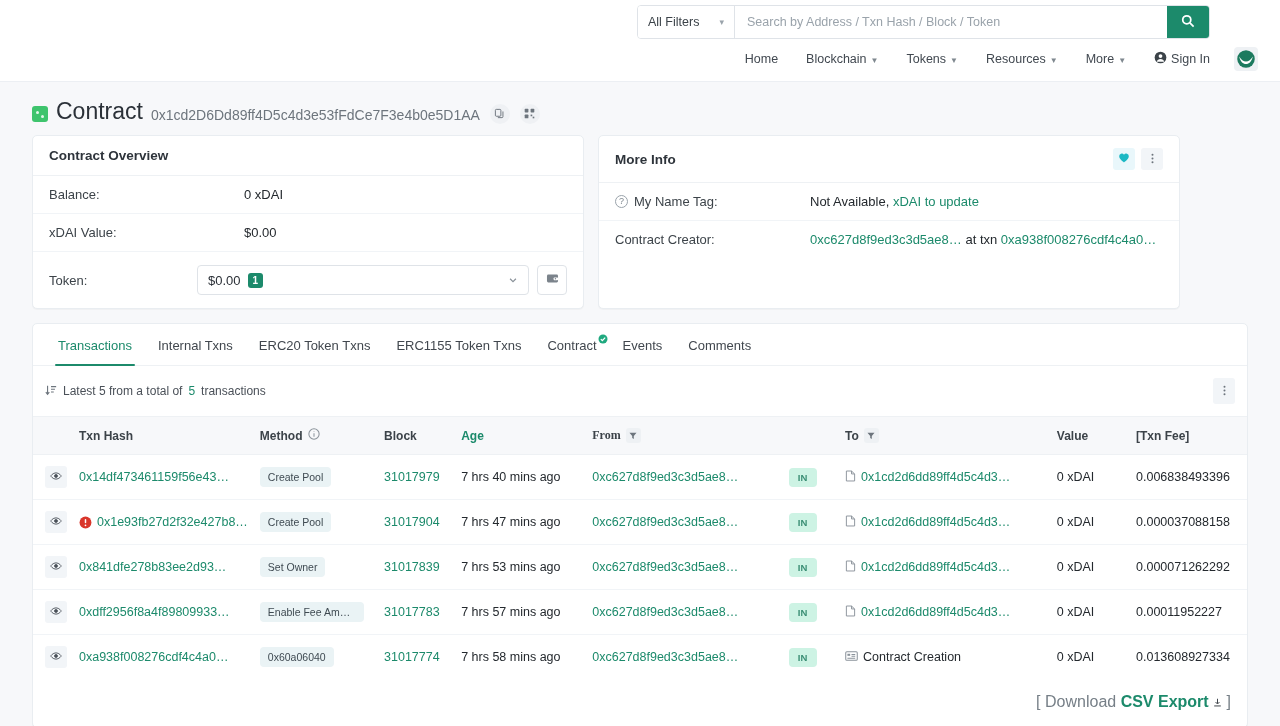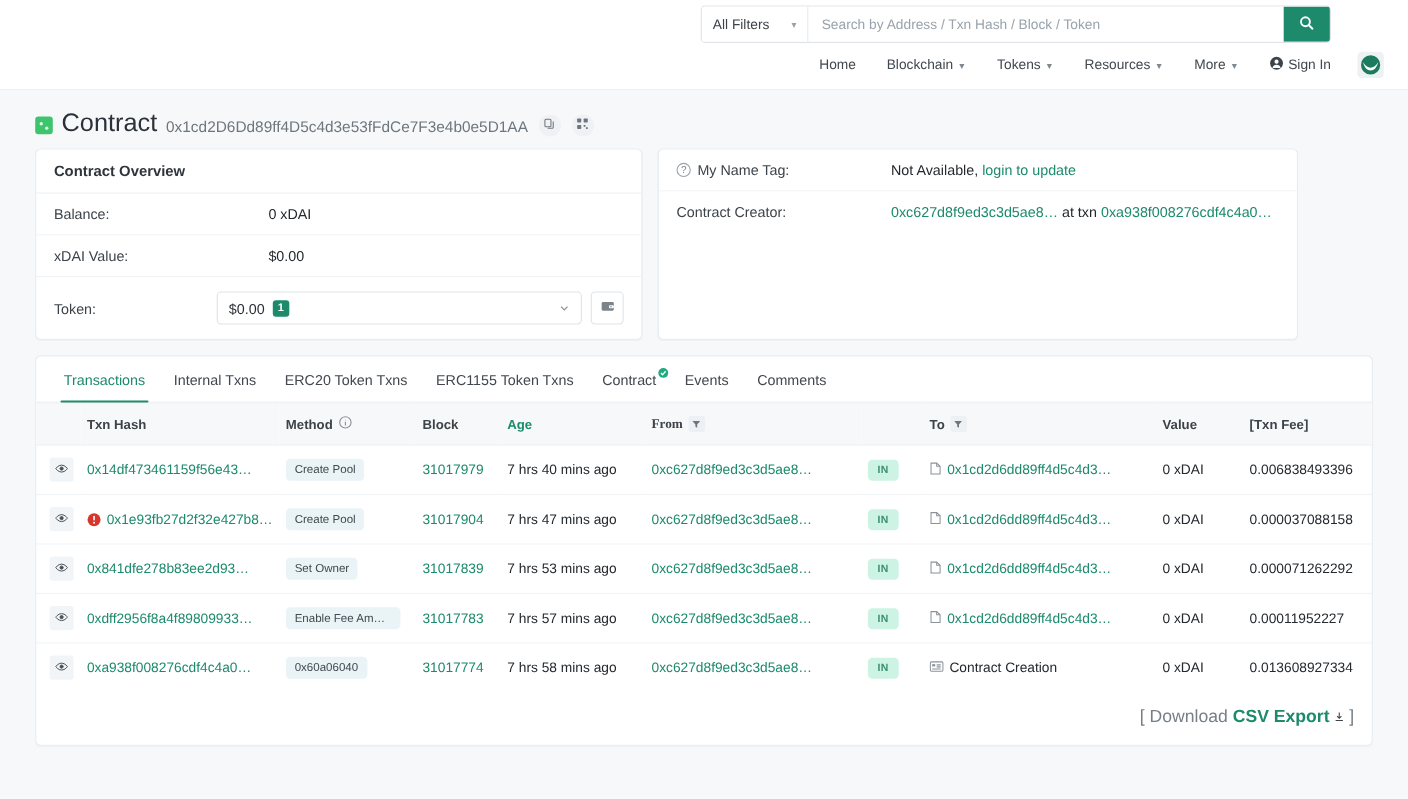--- a/index.html
+++ b/index.html
@@ -365,28 +365,49 @@
               <rect x="9.4" y="6.8" width="5.4" height="3.2" rx="0.8" fill="#ffffff"></rect>
               <circle cx="11.6" cy="8.4" r="0.9" fill="#7b838b"></circle>
             </svg>
           </span>
         </span>
       </span>
     </div>
   </div>
 
   <div class="card card-right">
+    <div class="card-head">
+      <span>More Info</span>
+      <span class="card-head-actions">
+        <span class="hbtn" style="background:#e9f7fb;">
+          <span>
+            <svg width="12" height="12" viewBox="0 0 16 16" fill="#1bb8c4">
+              <path d="M8 14S1.6 9.9 1.6 5.8A3.5 3.5 0 018 3.6 3.5 3.5 0 0114.4 5.8C14.4 9.9 8 14 8 14z"></path>
+            </svg>
+          </span>
+        </span>
+        <span class="hbtn">
+          <span>
+            <svg width="11" height="11" viewBox="0 0 12 12" fill="#6d757d">
+              <circle cx="6" cy="2" r="1.1"></circle>
+                <circle cx="6" cy="6" r="1.1"></circle>
+                <circle cx="6" cy="10" r="1.1"></circle>
+            </svg>
+          </span>
+        </span>
+      </span>
+    </div>
     <div class="kv">
       <span class="k">
         <span class="qmark">?</span>
         <span>My Name Tag:</span>
       </span>
       <span class="v">
         <span>Not Available,</span>
-        <a class="lnk" href="#">login to update</a>
+        <a class="lnk" href="#">xDAI to update</a>
       </span>
     </div>
     <div class="kv">
       <span class="k">Contract Creator:</span>
       <span class="v">
         <a class="lnk" href="#">0xc627d8f9ed3c3d5ae8…</a>
         <span>at txn</span>
         <a class="lnk" href="#">0xa938f008276cdf4c4a0…</a>
       </span>
     </div>
@@ -418,20 +439,42 @@
       </span>
     </div>
     <div class="tab">
       <span>Events</span>
     </div>
     <div class="tab">
       <span>Comments</span>
     </div>
   </div>
 
+  <div class="subbar">
+    <div class="subbar-left">
+      <span>
+        <svg width="12" height="12" viewBox="0 0 14 14" fill="none" stroke="#6d757d" stroke-width="1.3">
+          <path d="M3 2v10M1 9.5L3 12l2-2.5"></path>
+            <path d="M7 3h6M7 6.2h4.6M7 9.4h3.2"></path>
+        </svg>
+      </span>
+      <span>Latest 5 from a total of</span>
+      <span class="hi">5</span>
+      <span>transactions</span>
+    </div>
+    <div class="dots-btn">
+      <span>
+        <svg width="11" height="11" viewBox="0 0 12 12" fill="#6d757d">
+          <circle cx="6" cy="2" r="1.1"></circle>
+            <circle cx="6" cy="6" r="1.1"></circle>
+            <circle cx="6" cy="10" r="1.1"></circle>
+        </svg>
+      </span>
+    </div>
+  </div>
 
   <table class="txns">
     <thead>
       <tr>
         <th style="width:36px;padding-left:12px;"></th>
         <th style="width:180px;">
           <div class="th-in">
               <span>Txn Hash</span>
             </div>
         </th>

